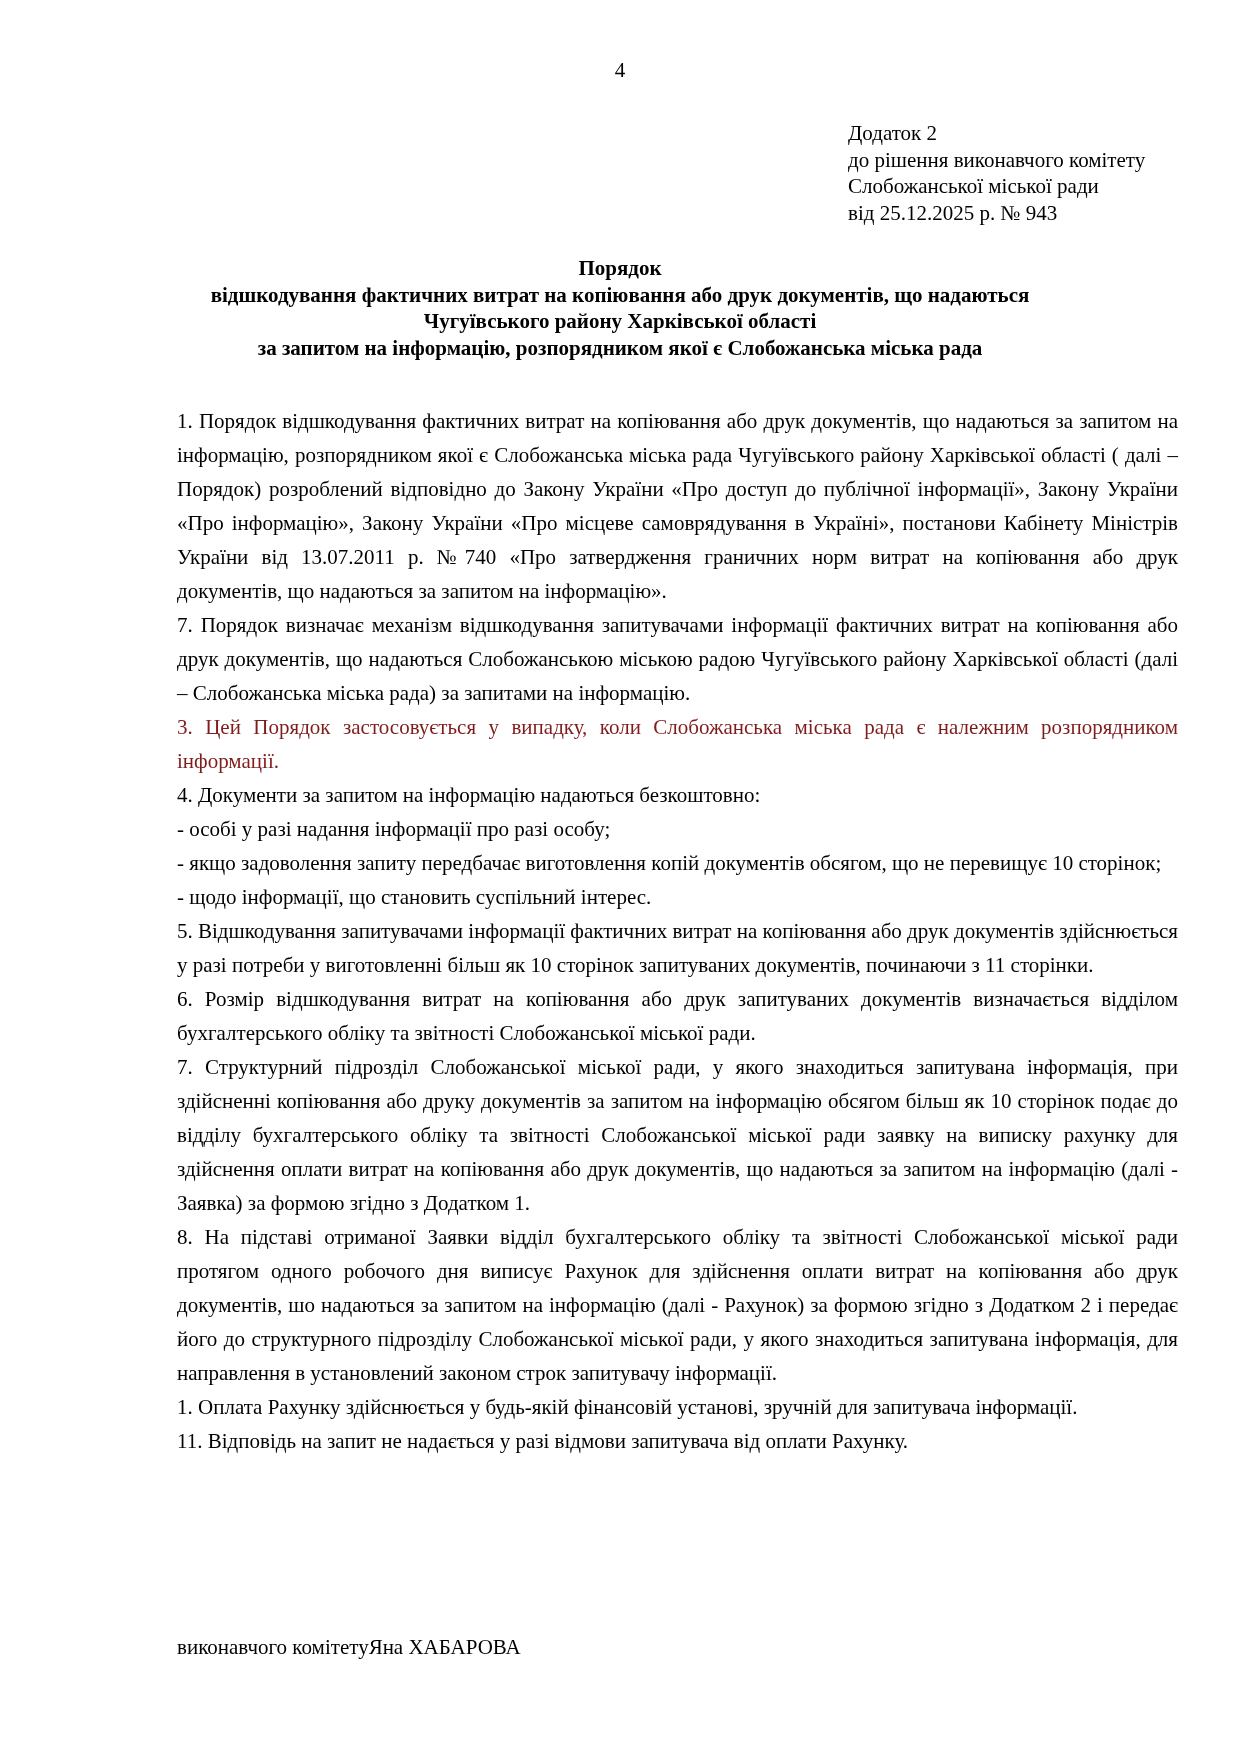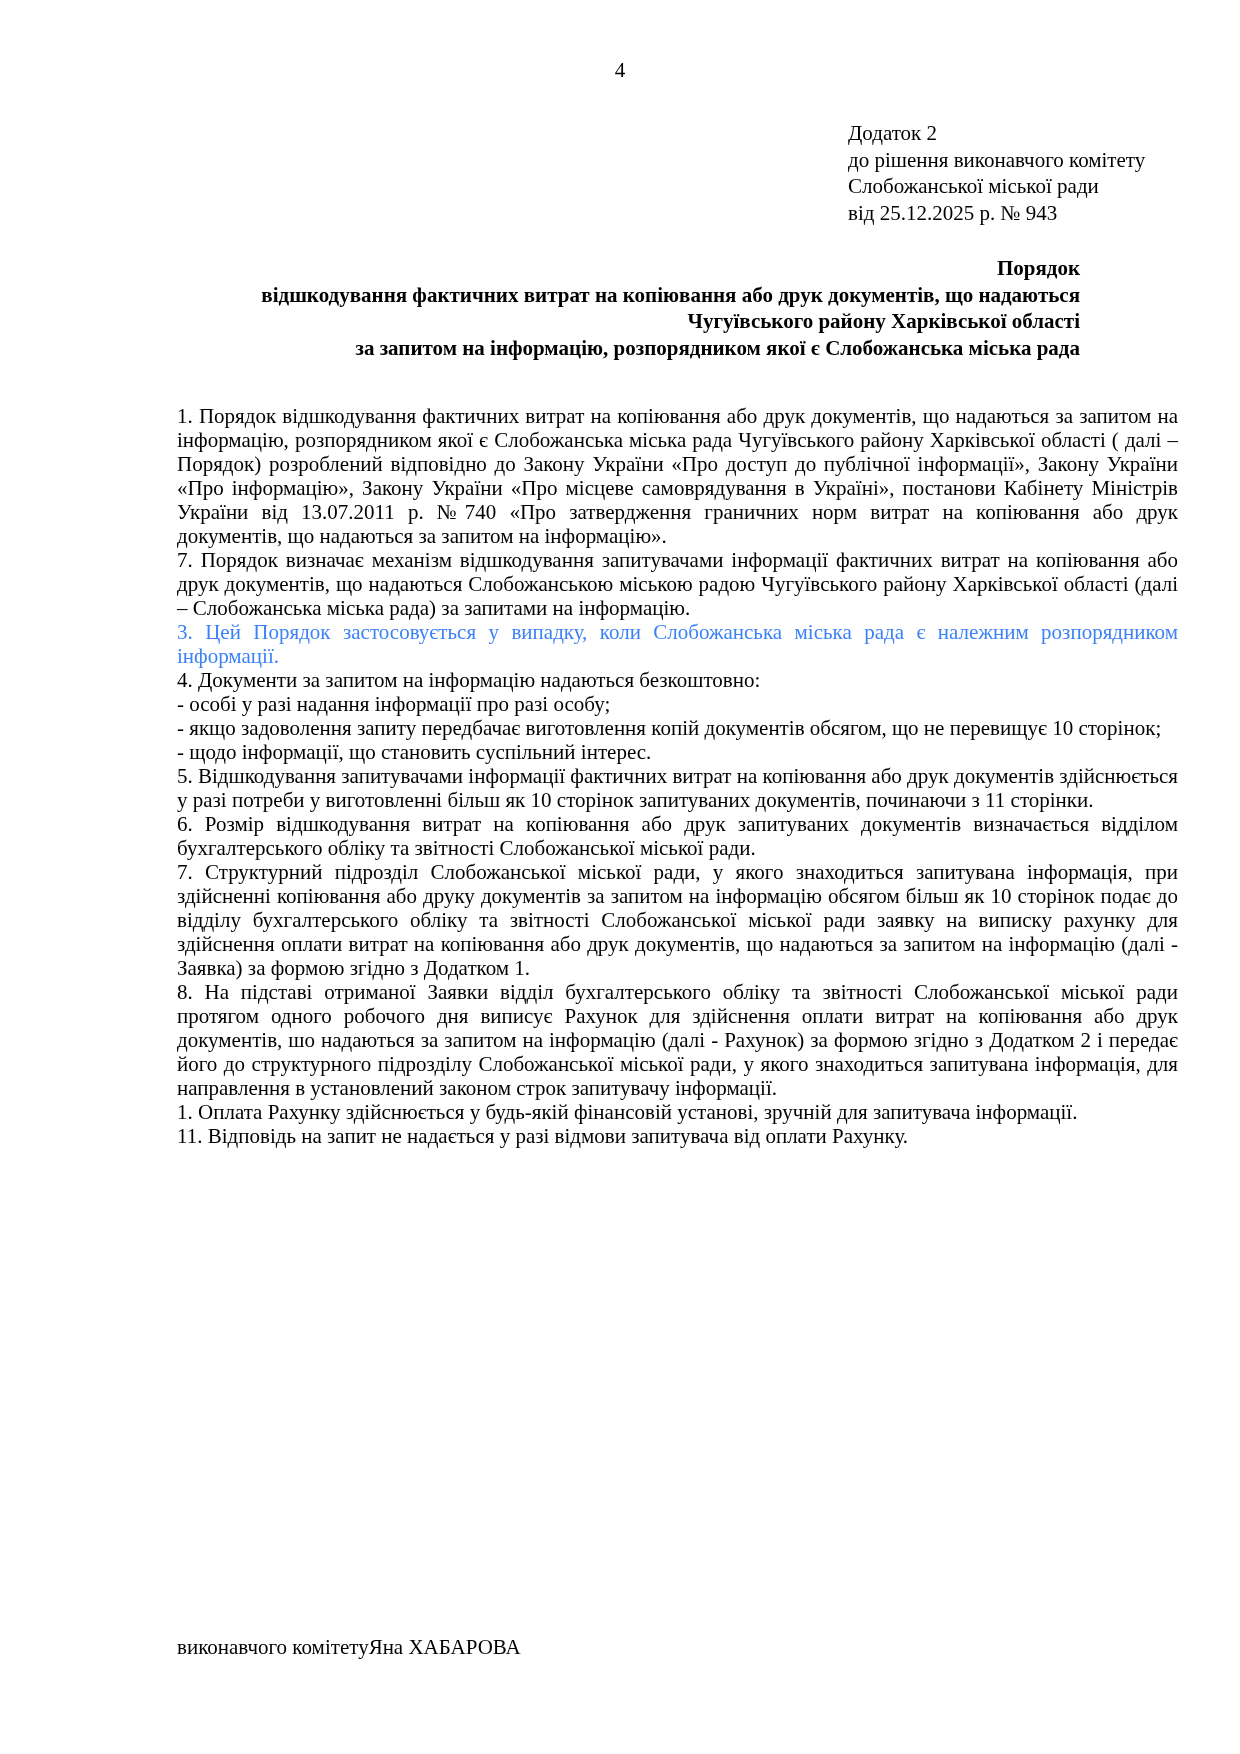--- a/index.html
+++ b/index.html
@@ -29,39 +29,39 @@
       left: 812px;
       font-size: 21px;
       line-height: 26.5px;
     }
     .appendix div { white-space: nowrap; margin-left: 36px; }
     .title-block {
       position: absolute;
       top: 255px;
       left: 160px;
       width: 920px;
-      text-align: right;
+      text-align: center;
       font-weight: bold;
       font-size: 21px;
       line-height: 26.5px;
     }
     .title-block div { white-space: nowrap; }
     .body-text {
       position: absolute;
       top: 404px;
       left: 177px;
       width: 1001px;
       font-size: 21px;
-      line-height: 24px;
+      line-height: 34px;
     }
     .para {
       text-align: justify;
       margin: 0;
     }
-    .para.muted { color: #3b82f6; }
+    .para.muted { color: #7f1d1d; }
     .line-last { text-align-last: left; }
     .signature {
       position: absolute;
       top: 1634px;
       left: 177px;
       width: 1001px;
       font-size: 21px;
       line-height: 27px;
     }
     .sig-row {

